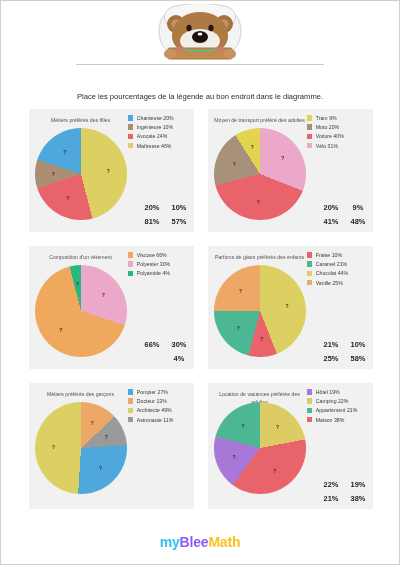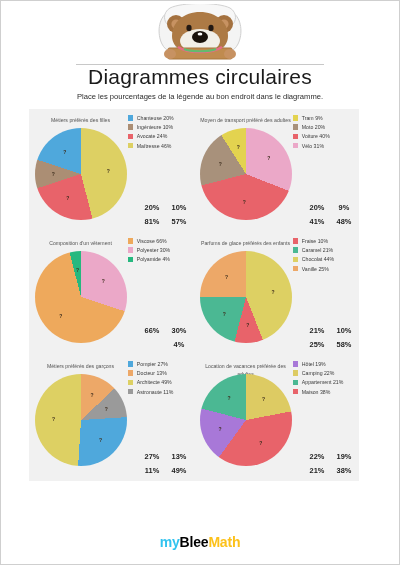--- a/index.html
+++ b/index.html
@@ -8,21 +8,21 @@
 
   
   .header{position:relative;height:100px;}
   .mascot{position:absolute;left:0;right:0;top:3px;height:62px;display:flex;justify-content:center;align-items:flex-end;}
   .hr-top{position:absolute;left:75px;right:75px;top:63px;height:1px;background:#c8c8c8;}
   .title{position:absolute;left:0;right:0;top:64px;text-align:center;font-size:21px;font-weight:400;color:#1b1b1b;letter-spacing:.2px;}
   .subtitle{position:absolute;left:0;right:0;top:91px;text-align:center;font-size:7.6px;color:#2b2b2b;}
 
   
   .grid{position:absolute;left:28px;top:108px;width:344px;
-        display:grid;grid-template-columns:165px 165px;grid-template-rows:123px 123px 126px;}
+        display:grid;grid-template-columns:165px 165px;grid-template-rows:123px 123px 126px;gap:14px;}
   .panel{position:relative;background:#f1f1f1;overflow:hidden;}
 
   .p-title{position:absolute;left:4px;top:7px;width:95px;text-align:center;
            font-size:5.2px;color:#555;line-height:1.55;}
 
   .legend{position:absolute;right:4px;top:6px;width:62px;}
   .legend-row{display:flex;align-items:center;margin-bottom:3.2px;}
   .swatch{width:5.4px;height:5.4px;flex:0 0 auto;margin-right:3.4px;}
   .legend-label{font-size:5.2px;color:#3a3a3a;white-space:nowrap;}
 
@@ -32,21 +32,21 @@
          transform:translate(-50%,-50%);}
 
   .tiles{position:absolute;right:5px;bottom:6px;width:62px;}
   .tiles-row{display:flex;justify-content:flex-end;gap:7px;margin-top:5px;}
   .tile{font-size:7.4px;font-weight:700;color:#222;letter-spacing:.1px;min-width:20px;text-align:center;}
 
   
   .footer{position:absolute;left:0;right:0;bottom:14px;text-align:center;}
   .logo{font-size:14px;font-weight:700;letter-spacing:-.2px;}
   .logo .b1{color:#31c3ef;}
-  .logo .b2{color:#000000;}
+  .logo .b2{color:#8b5cf6;}
   .logo .b3{color:#fcc11a;}
 </style>
 </head>
 <body>
 
 <div class="page">
 
   <div class="header">
     <div class="mascot">
       <svg width="104" height="62" viewBox="0 0 104 62">
@@ -66,21 +66,20 @@
           <ellipse cx="52" cy="30" rx="2.4" ry="1.6" fill="#ffffff"></ellipse>
           <rect x="20" y="44" width="64" height="11" rx="1.5" fill="#c08b4f" stroke="#a9763f" stroke-width="1"></rect>
           <ellipse cx="22" cy="50" rx="6" ry="5" fill="#c79262"></ellipse>
           <ellipse cx="82" cy="50" rx="6" ry="5" fill="#c79262"></ellipse>
           <path d="M30 43 C36 47 44 48 52 48 C60 48 68 47 74 43" stroke="#e76b86" stroke-width="2.4" fill="none"></path>
           <path d="M36 45 C42 48 62 48 68 45" stroke="#63bb6d" stroke-width="2" fill="none"></path>
         </g>
       </svg>
     </div>
     <div class="hr-top"></div>
-    <div class="title">Diagrammes circulaires</div>
     <div class="subtitle">Place les pourcentages de la légende au bon endroit dans le diagramme.</div>
   </div>
 
   <div class="grid">
 
     <div class="panel">
       <div class="p-title">Métiers préférés des filles</div>
       <div class="legend">
         <div class="legend-row">
             <span class="swatch" style="background: rgb(79, 168, 220);"></span>
@@ -254,30 +253,20 @@
           </div>
       </div>
       <div class="pie-wrap">
           <div class="pie" style="background: conic-gradient(rgb(237, 168, 104) 0%, rgb(237, 168, 104) 13%, rgb(154, 154, 154) 13%, rgb(154, 154, 154) 24%, rgb(79, 168, 220) 24%, rgb(79, 168, 220) 51%, rgb(221, 208, 99) 51%, rgb(221, 208, 99) 100%);">
             <span class="qmark" style="left: 56.9613px; top: 20.67px;">?</span>
             <span class="qmark" style="left: 71.33px; top: 35.0387px;">?</span>
             <span class="qmark" style="left: 65.5161px; top: 65.5161px;">?</span>
             <span class="qmark" style="left: 18.4136px; top: 45.1331px;">?</span>
           </div>
         </div>
-      <div class="tiles">
-        <div class="tiles-row">
-            <span class="tile">27%</span>
-            <span class="tile">13%</span>
-          </div>
-        <div class="tiles-row">
-            <span class="tile">11%</span>
-            <span class="tile">49%</span>
-          </div>
-      </div>
     </div>
 
     <div class="panel">
       <div class="p-title">Location de vacances préférée des adultes</div>
       <div class="legend">
         <div class="legend-row">
             <span class="swatch" style="background: rgb(168, 120, 216);"></span>
             <span class="legend-label">Hôtel 19%</span>
           </div>
         <div class="legend-row">

